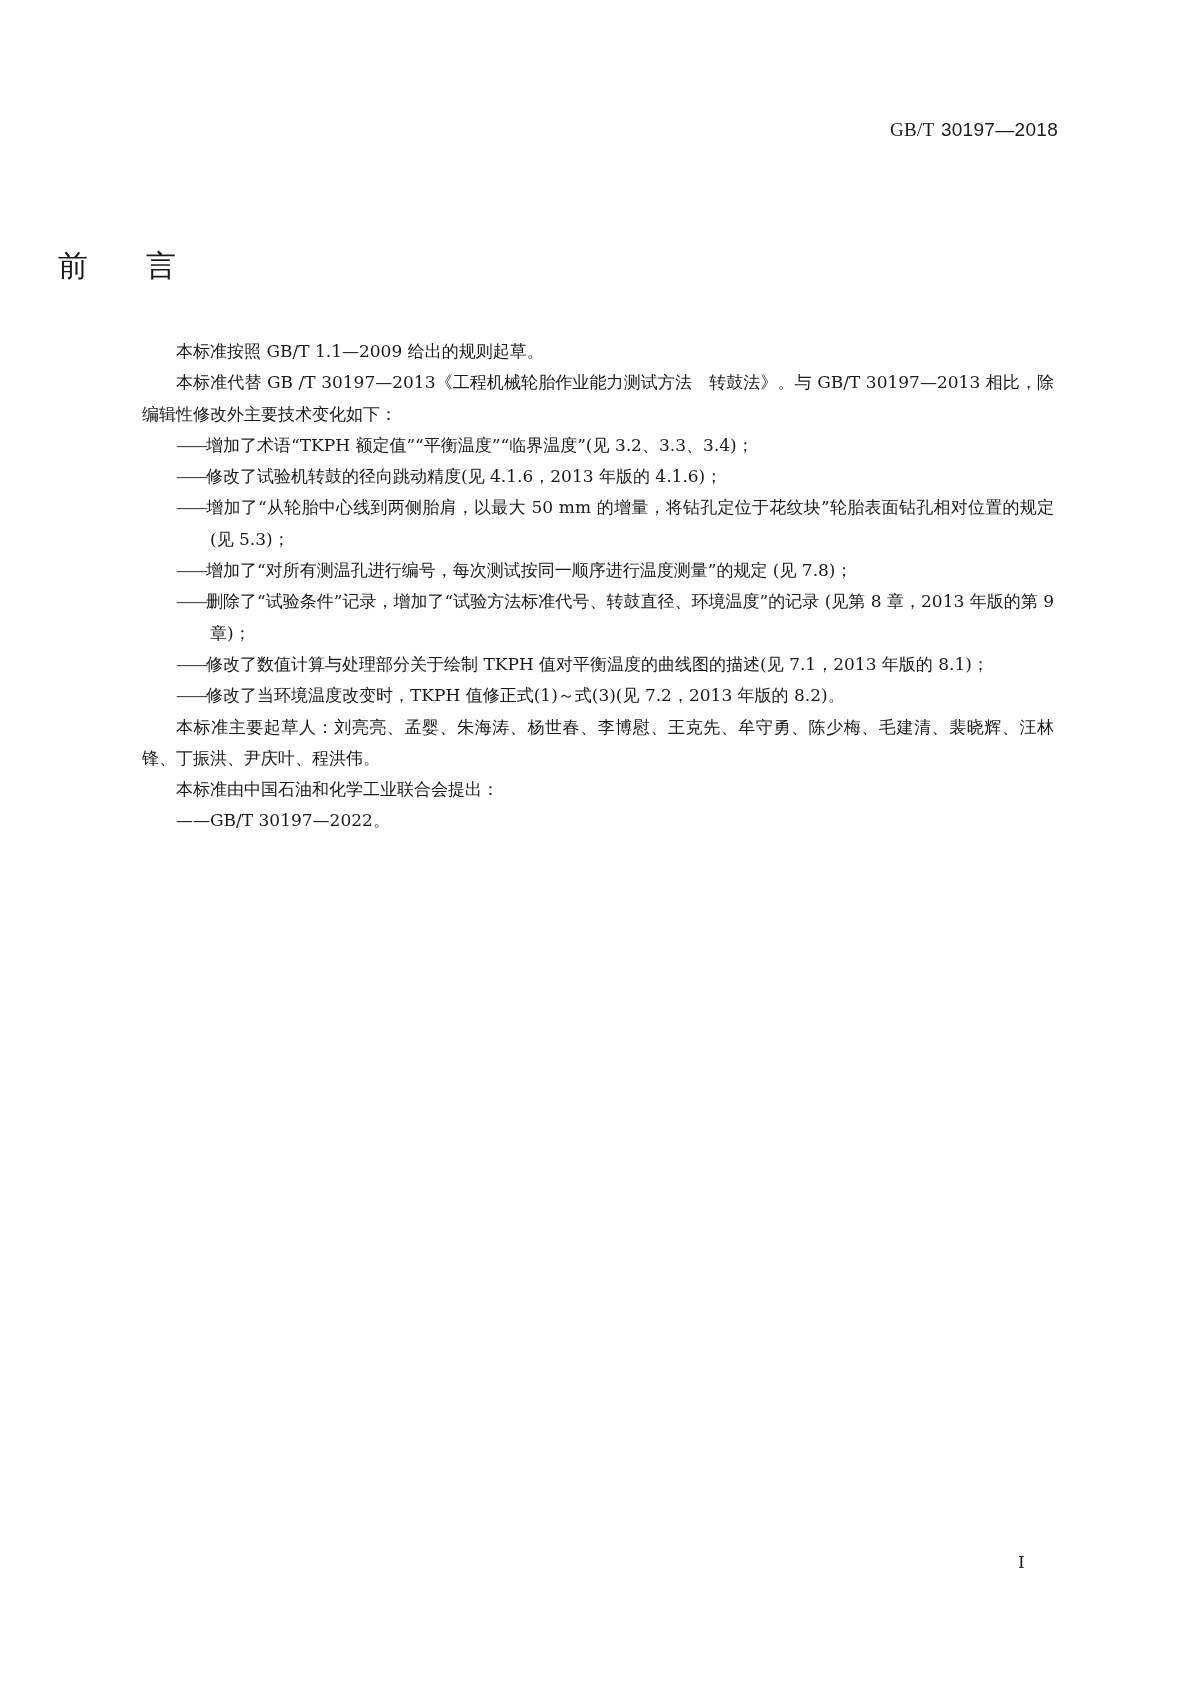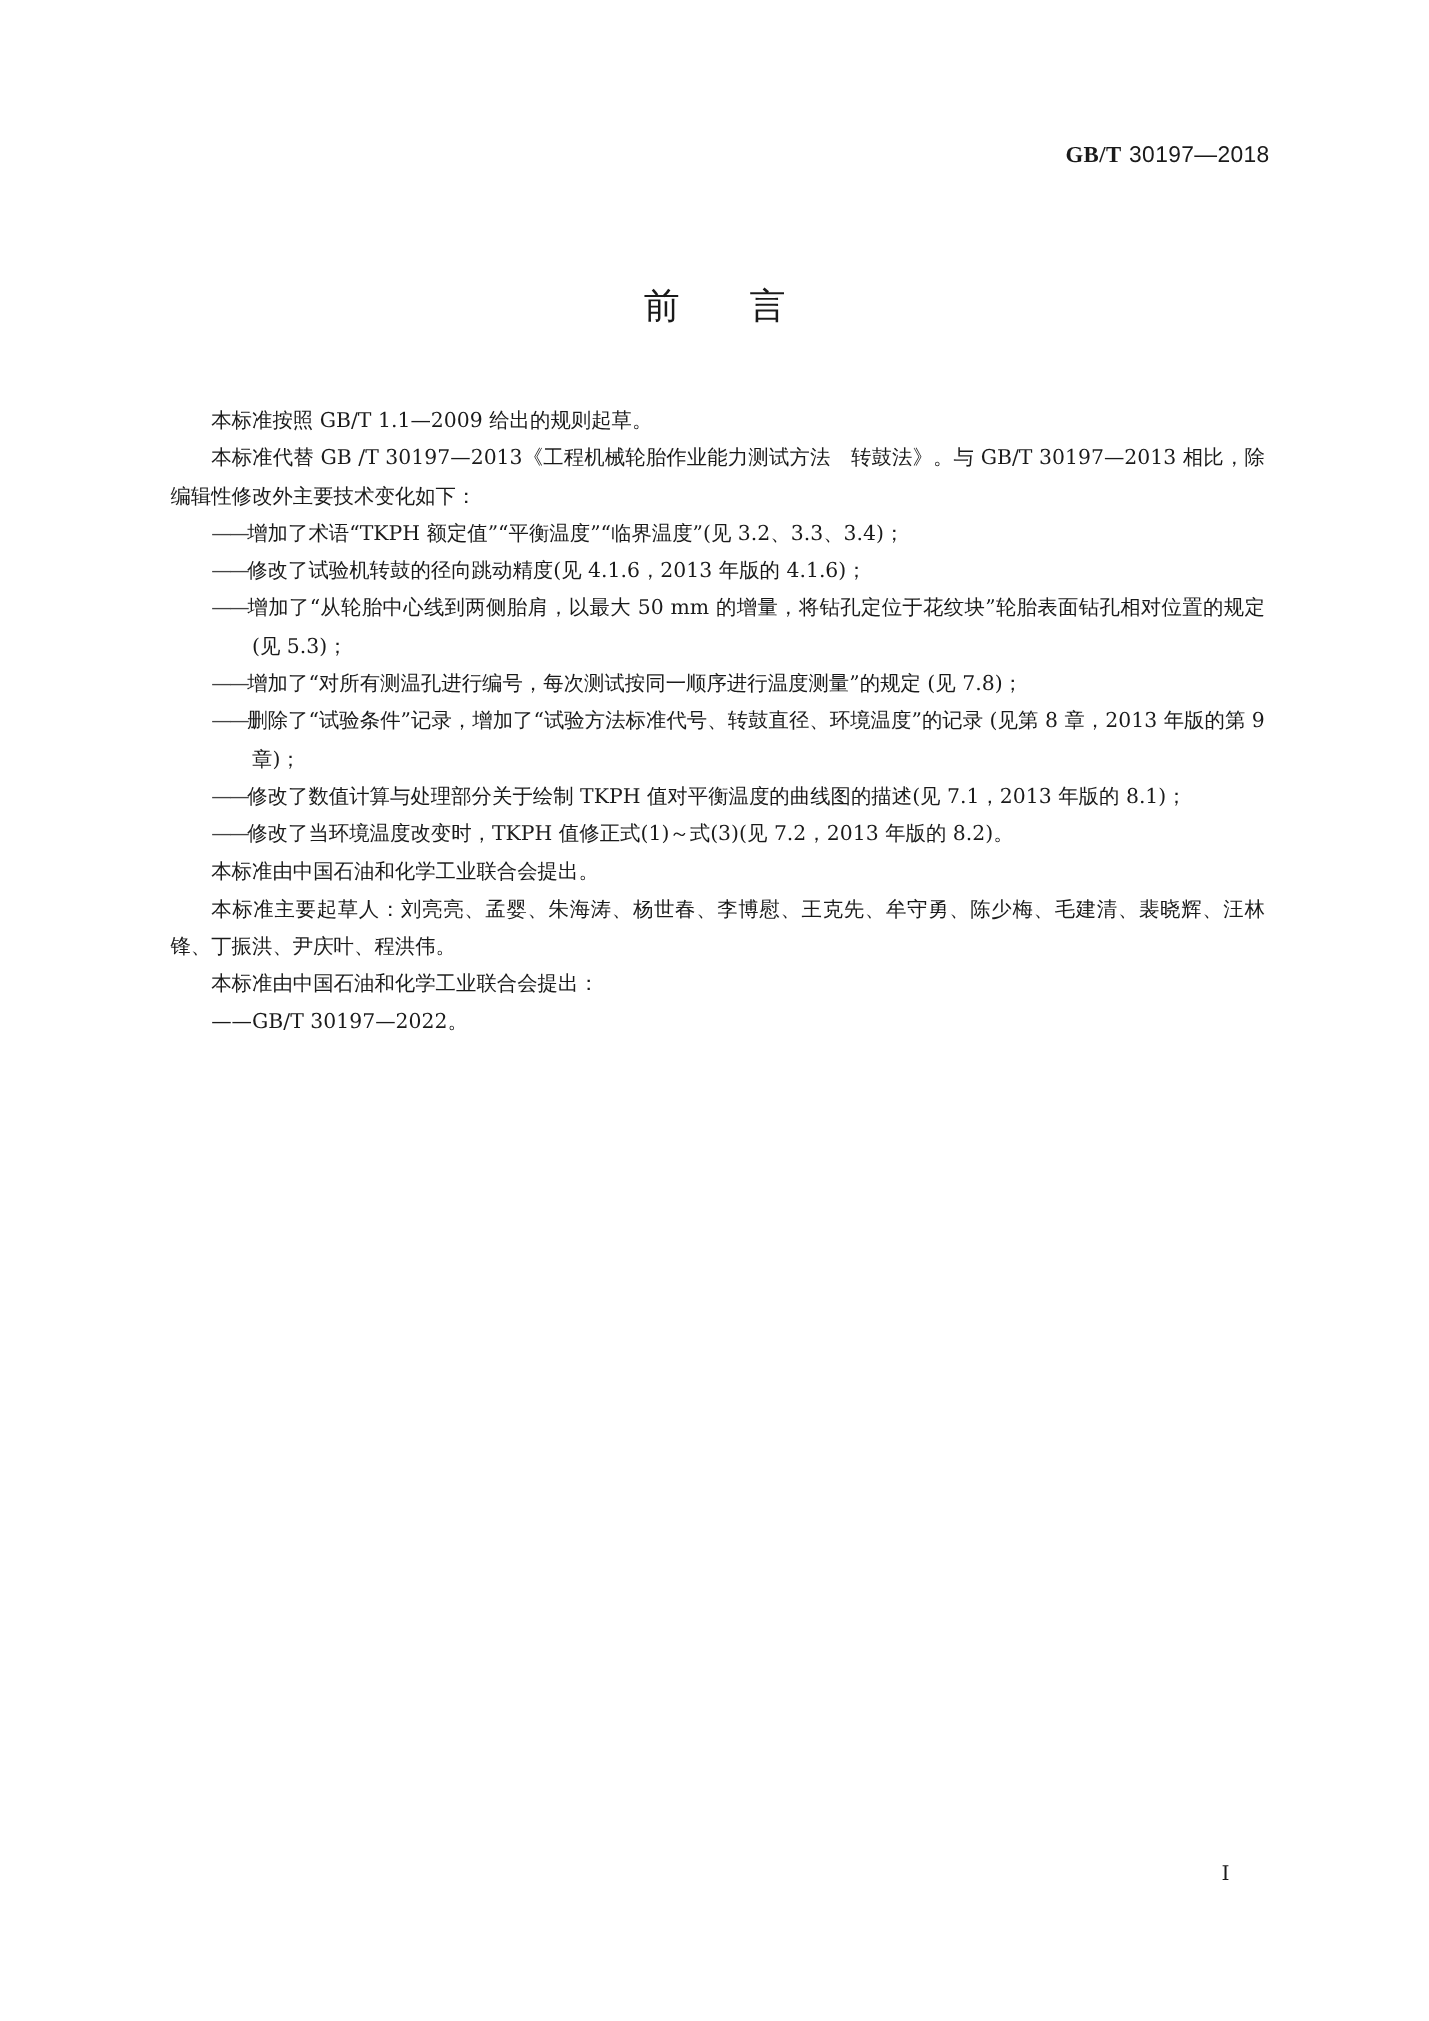--- a/index.html
+++ b/index.html
@@ -17,32 +17,31 @@
     }
     .header-code {
       position: absolute;
       top: 118px;
       right: 133px;
       font-size: 19px;
       letter-spacing: 0.3px;
     }
     .header-code .prefix {
       font-family: "Liberation Serif", "DejaVu Serif", serif;
-      font-weight: bold;
+      font-weight: normal;
     }
     .header-code .num {
       font-family: "Liberation Sans", "DejaVu Sans", sans-serif;
       text-align: center;
     }
     .title {
       position: absolute;
-      top: 215px;
+      top: 226px;
       left: 0;
       width: 100%;
-      text-align: center;
       font-family: "DejaVu Sans", "Liberation Sans", sans-serif;
       font-size: 30px;
       font-weight: normal;
       letter-spacing: 58px;
       text-indent: 58px;
     }
     .content {
       position: absolute;
       top: 336px;
       left: 142px;
@@ -87,19 +86,18 @@
   <p class="para">本标准代替 GB /T 30197—2013《工程机械轮胎作业能力测试方法　转鼓法》。与 GB/T 30197—2013 相比，除编辑性修改外主要技术变化如下：</p>
 
   <p class="dash-item"><span class="dash">——</span><span>增加了术语“TKPH 额定值”“平衡温度”“临界温度”(见 3.2、3.3、3.4)；</span></p>
   <p class="dash-item"><span class="dash">——</span><span>修改了试验机转鼓的径向跳动精度(见 4.1.6，2013 年版的 4.1.6)；</span></p>
   <p class="dash-item"><span class="dash">——</span><span>增加了“从轮胎中心线到两侧胎肩，以最大 50 mm 的增量，将钻孔定位于花纹块”轮胎表面钻孔相对位置的规定 (见 5.3)；</span></p>
   <p class="dash-item"><span class="dash">——</span><span>增加了“对所有测温孔进行编号，每次测试按同一顺序进行温度测量”的规定 (见 7.8)；</span></p>
   <p class="dash-item"><span class="dash">——</span><span>删除了“试验条件”记录，增加了“试验方法标准代号、转鼓直径、环境温度”的记录 (见第 8 章，2013 年版的第 9 章)；</span></p>
   <p class="dash-item"><span class="dash">——</span><span>修改了数值计算与处理部分关于绘制 TKPH 值对平衡温度的曲线图的描述(见 7.1，2013 年版的 8.1)；</span></p>
   <p class="dash-item"><span class="dash">——</span><span>修改了当环境温度改变时，TKPH 值修正式(1)～式(3)(见 7.2，2013 年版的 8.2)。</span></p>
 
-  <p class="para">本标准由中国石油和化学工业联合会提出。</p>
   <p class="para">本标准主要起草人：刘亮亮、孟婴、朱海涛、杨世春、李博慰、王克先、牟守勇、陈少梅、毛建清、裴晓辉、汪林锋、丁振洪、尹庆叶、程洪伟。</p>
   <p class="para">本标准由中国石油和化学工业联合会提出：</p>
   <p class="para"><span class="dash">——</span><span>GB/T 30197—2022。</span></p>
 </div>
 
 <div class="page-number">I</div>
 
 </body></html>

